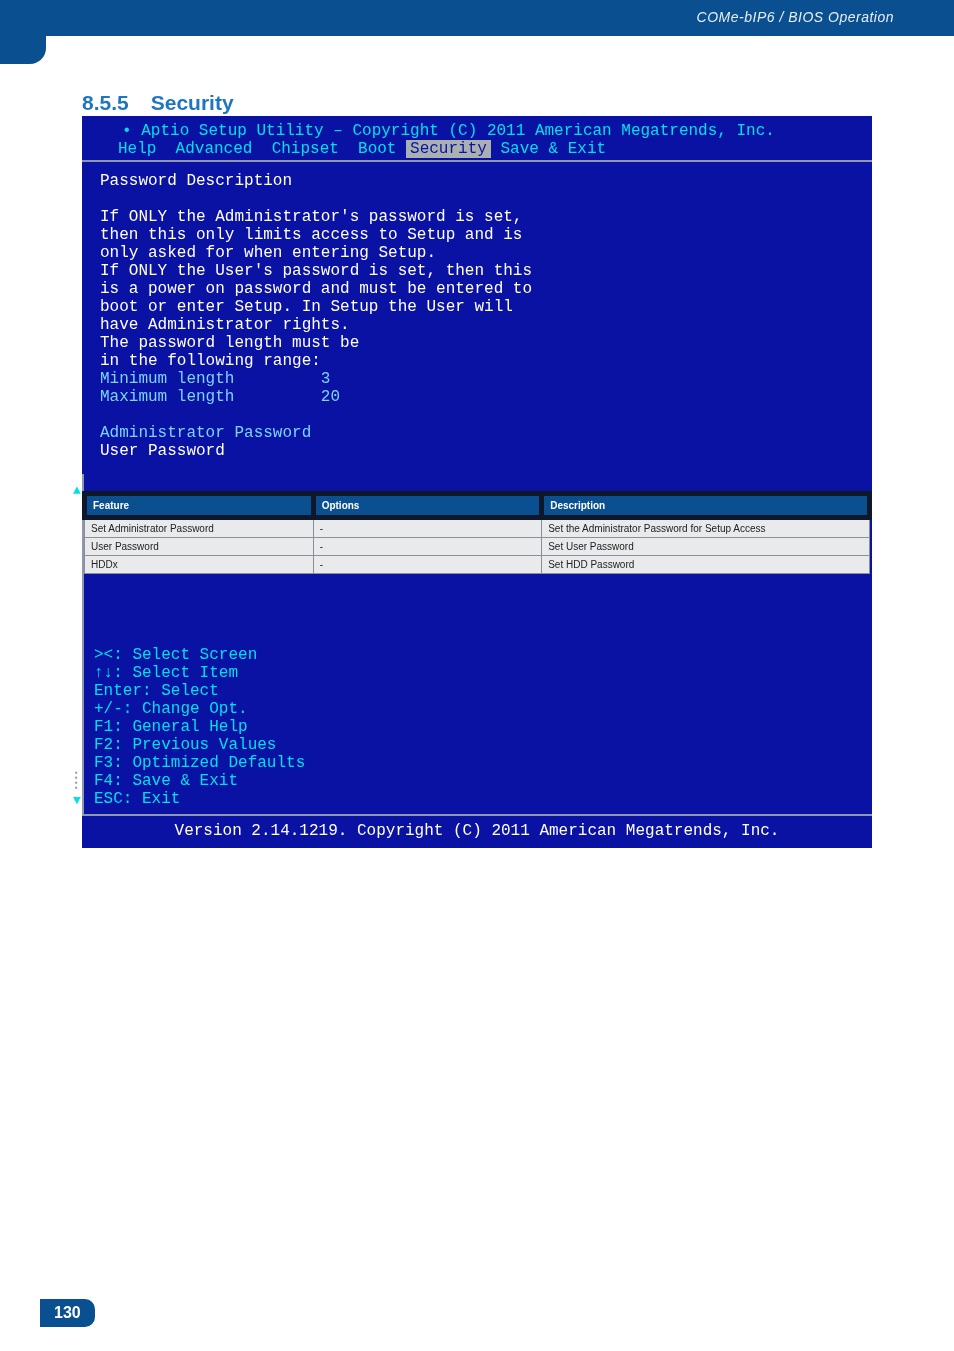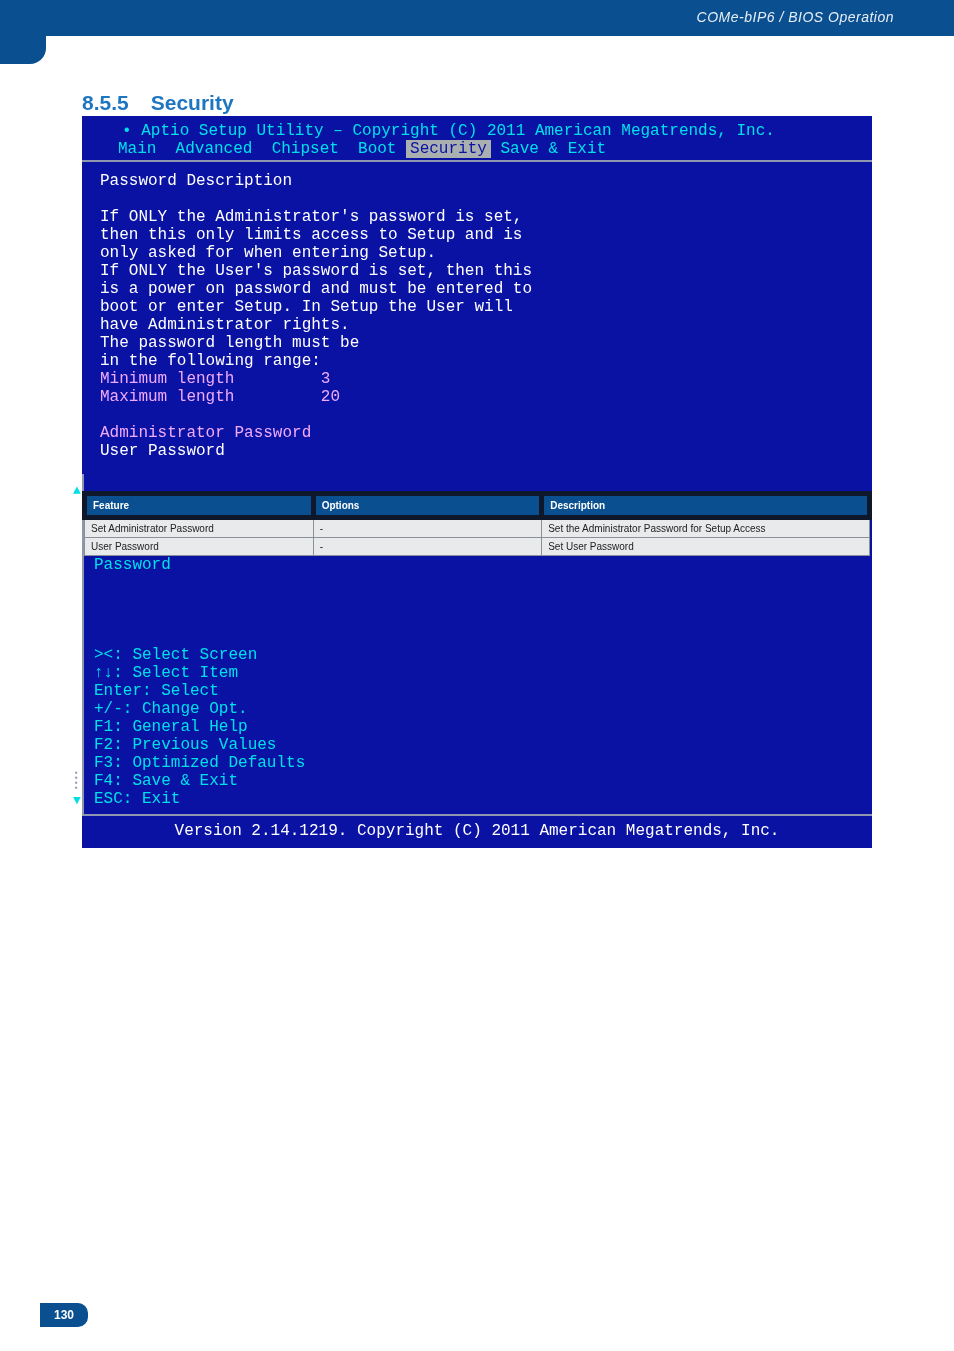--- a/index.html
+++ b/index.html
@@ -17,57 +17,57 @@
 
   
   .bios { position:absolute; top:116px; left:82px; width:790px; background:#0a12a4; color:#fff; font-family:"Courier New", monospace; font-size:16px; line-height:18px; }
   .bios-top { padding:6px 0 2px 0; }
   .bios-title { color:#00e0e8; text-align:left; padding-left:40px; white-space:pre; }
   .bios-menubar { color:#00e0e8; padding-left:36px; white-space:pre; }
   .bios-menubar .tab { color:#00e0e8; }
   .bios-menubar .sel { background:#aab0b0; color:#0a12a4; padding:0 4px; }
   .bios-body { display:flex; border-top:2px solid #8f96b0; border-bottom:2px solid #8f96b0;flex-direction:column; }
   .bios-left { width:490px; padding:10px 8px 14px 18px; white-space:pre; color:#fff; position:relative; }
-  .bios-left .dim { color:#f0abfc; }
+  .bios-left .dim { color:#7dd3fc; }
   .bios-right { width:300px; border-left:2px solid #8f96b0; padding:10px 6px 6px 10px; white-space:pre; position:relative; }
   .bios-right .help { color:#00e0e8; }
   .bios-right .keys { color:#00e0e8; }
   .tri-up { position:absolute; top:8px; left:-11px; color:#00e0e8; font-size:13px; }
   .tri-down { position:absolute; bottom:4px; left:-11px; color:#00e0e8; font-size:13px; }
   .dots { position:absolute; bottom:24px; left:-10px; color:#8f96b0; font-size:8px; line-height:5px; }
   .bios-footer { text-align:center; color:#fff; padding:6px 0 8px 0; white-space:pre; }
 
   
   .doc-table { position:absolute; top:491px; left:82px; width:790px; border-collapse:collapse; font-size:10px; }
   .doc-table th { background:#0a4f8f; color:#fff; text-align:left; font-weight:700; padding:4px 6px; border:5px solid #0f172a; }
   .doc-table td { background:#e9eaec; color:#222; padding:3px 6px; border:1px solid #8a8f98; font-size:10px; }
   .doc-table col.c1 { width:230px; }
   .doc-table col.c2 { width:230px; }
   .doc-table col.c3 { width:330px; }
 
   
-  .pagenum { position:absolute; bottom:24px; left:40px; background:#0a4f8f; color:#fff; font-size:12px; font-weight:700; padding:5px 14px 5px 14px; border-top-right-radius:10px; border-bottom-right-radius:10px; }
+  .pagenum { position:absolute; bottom:24px; left:40px; background:#0a4f8f; color:#fff; font-size:16px; font-weight:700; padding:5px 14px 5px 14px; border-top-right-radius:10px; border-bottom-right-radius:10px; }
 </style>
 </head>
 <body>
 
 <div class="page">
 
   <div class="hdr-bar"></div>
   <div class="hdr-curve"></div>
   <div class="hdr-text">COMe-bIP6 / BIOS Operation</div>
 
   <div class="sec-head">
     <span class="num">8.5.5</span><span>Security</span>
   </div>
 
   <div class="bios">
     <div class="bios-top">
       <div class="bios-title"><span class="dot">•</span> <span>Aptio Setup Utility – Copyright (C) 2011 American Megatrends, Inc.</span></div>
-      <div class="bios-menubar"><span class="tab">Main</span>  <span class="tab">Advanced</span>  <span class="tab">Chipset</span>  <span class="tab">Boot</span> <span class="sel">Security</span> <span class="tab">Save &amp; Exit</span></div>
+      <div class="bios-menubar"><span class="tab">Help</span>  <span class="tab">Advanced</span>  <span class="tab">Chipset</span>  <span class="tab">Boot</span> <span class="sel">Security</span> <span class="tab">Save &amp; Exit</span></div>
     </div>
     <div class="bios-body">
       <div class="bios-left"><span>Password Description</span>
 
 <span>If ONLY the Administrator's password is set,
 then this only limits access to Setup and is
 only asked for when entering Setup.
 If ONLY the User's password is set, then this
 is a power on password and must be entered to
 boot or enter Setup. In Setup the User will
@@ -118,17 +118,22 @@
       <tr>
         <td>Set Administrator Password</td>
         <td>-</td>
         <td>Set the Administrator Password for Setup Access</td>
       </tr>
       <tr>
         <td>User Password</td>
         <td>-</td>
         <td>Set User Password</td>
       </tr>
+      <tr>
+        <td>HDDx</td>
+        <td>-</td>
+        <td>Set HDD Password</td>
+      </tr>
     </tbody>
   </table>
 
   <div class="pagenum">130</div>
 </div>
 
 </body></html>

